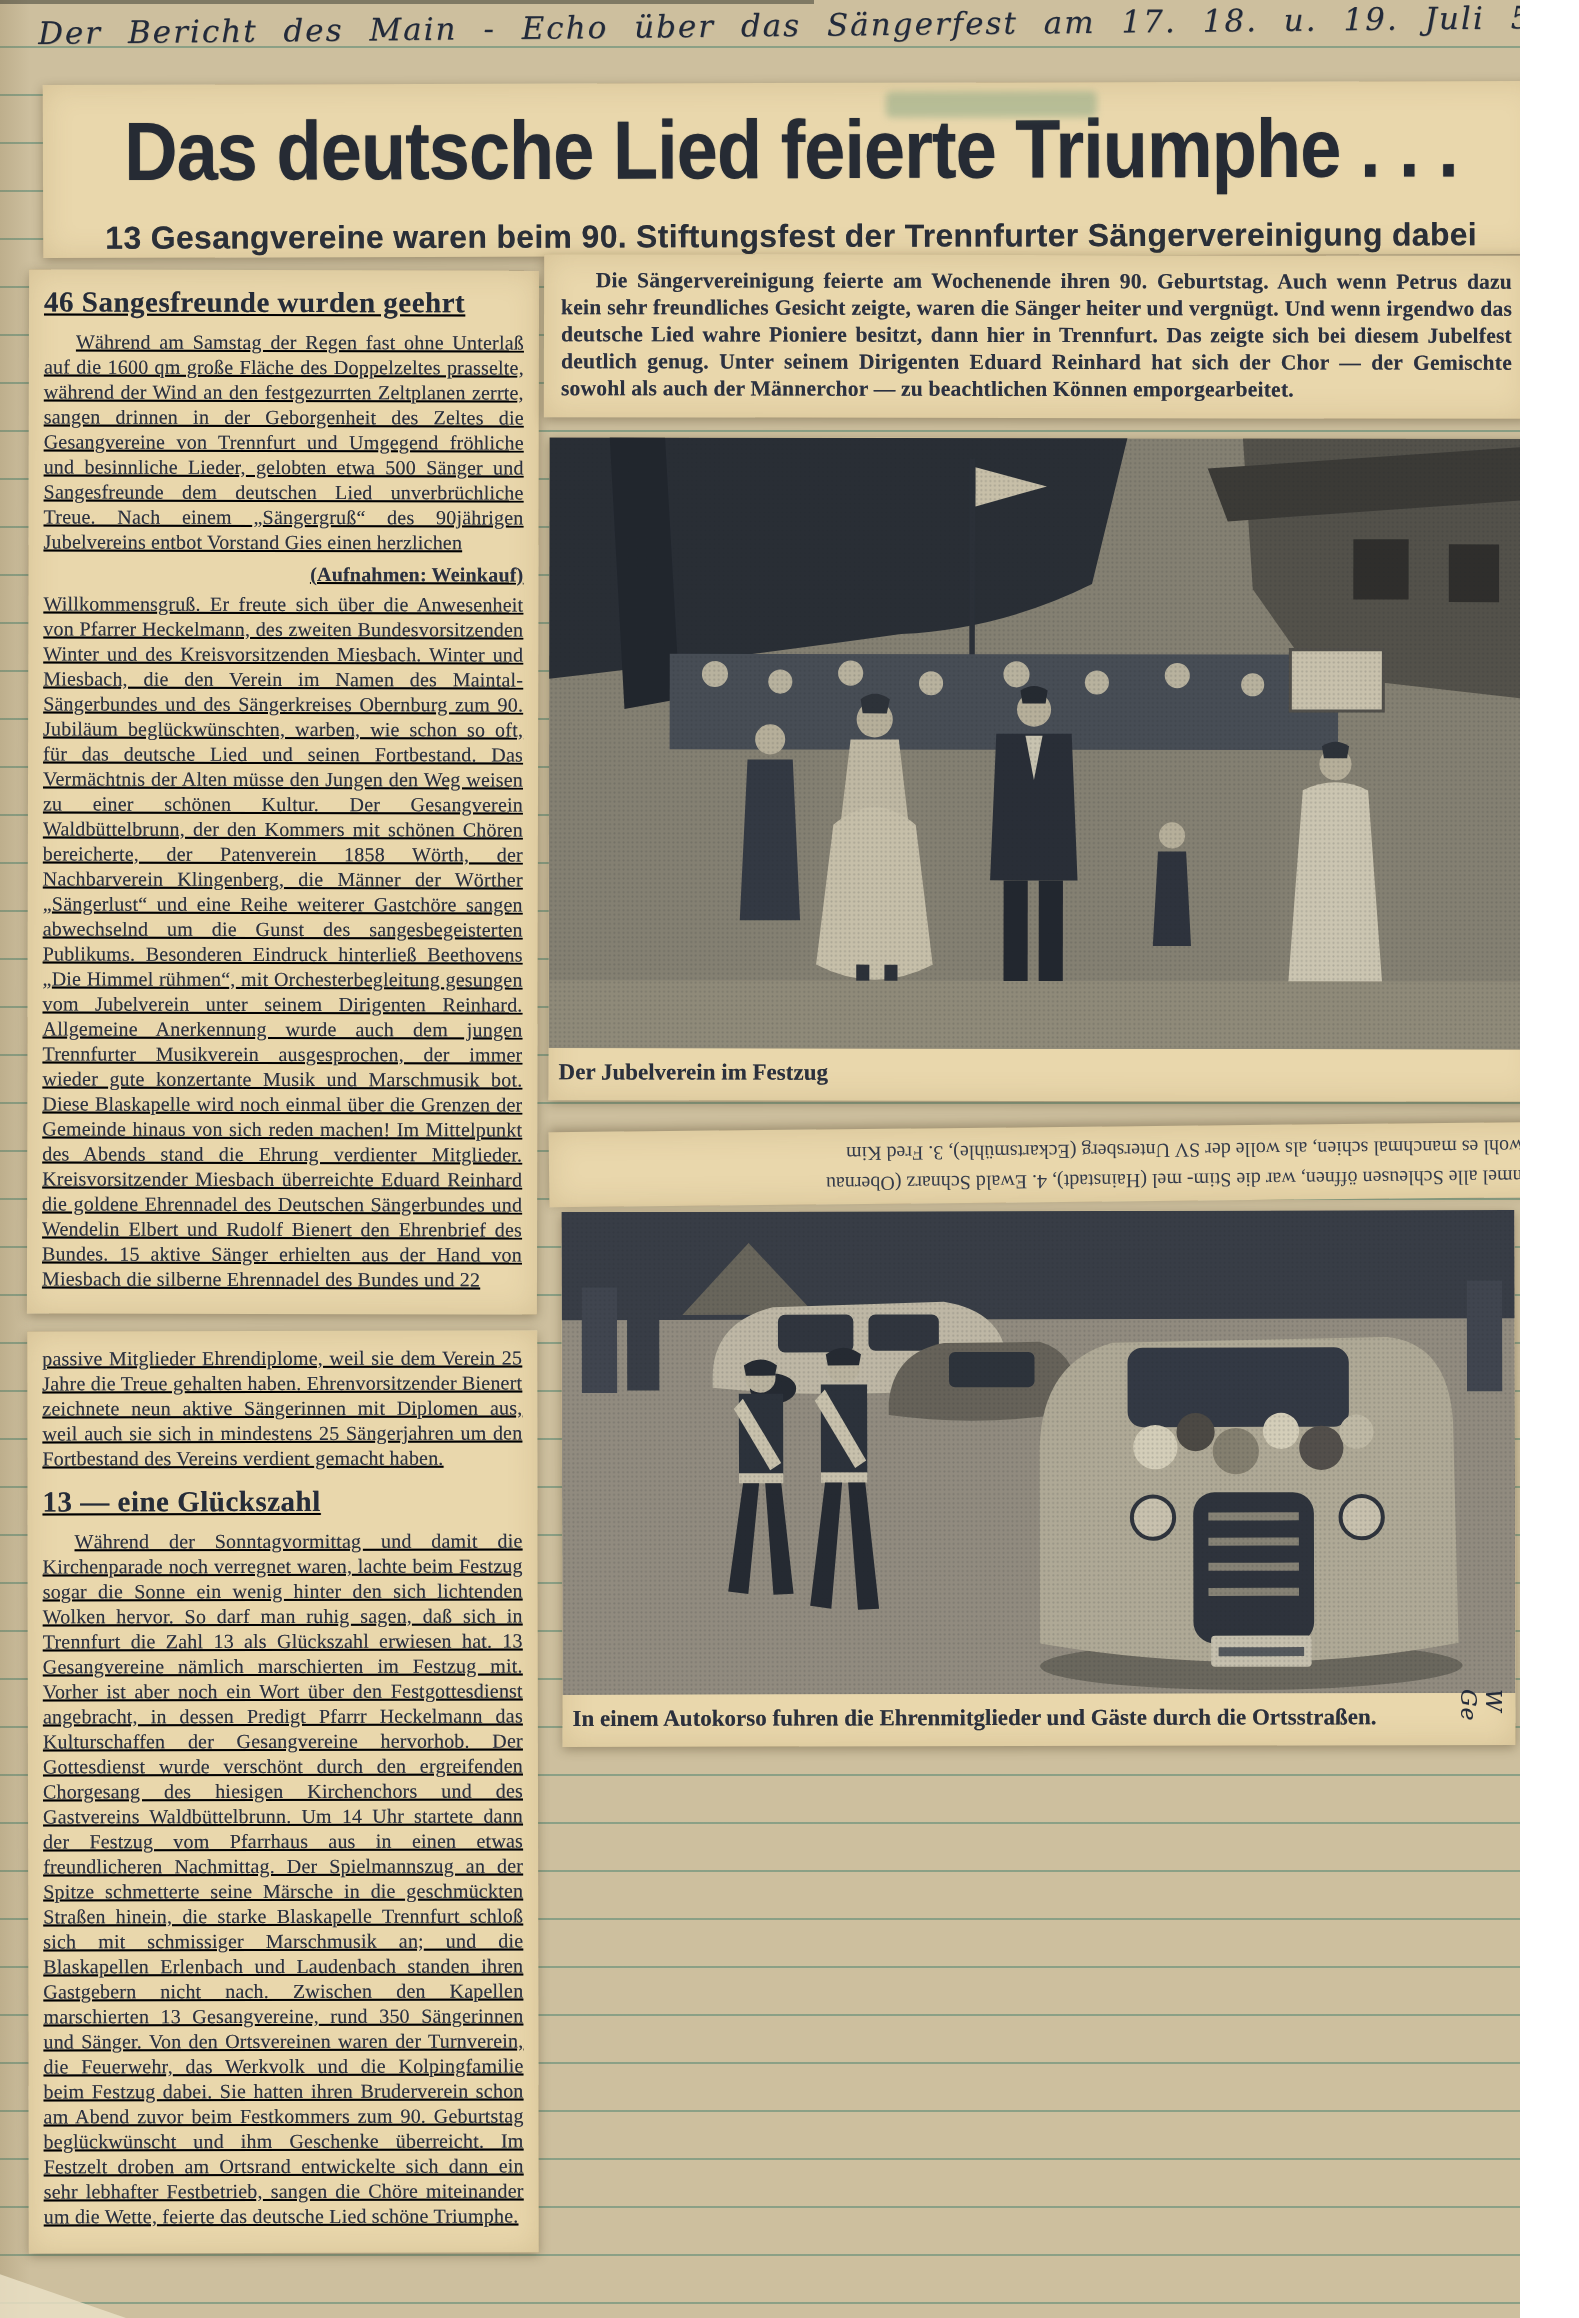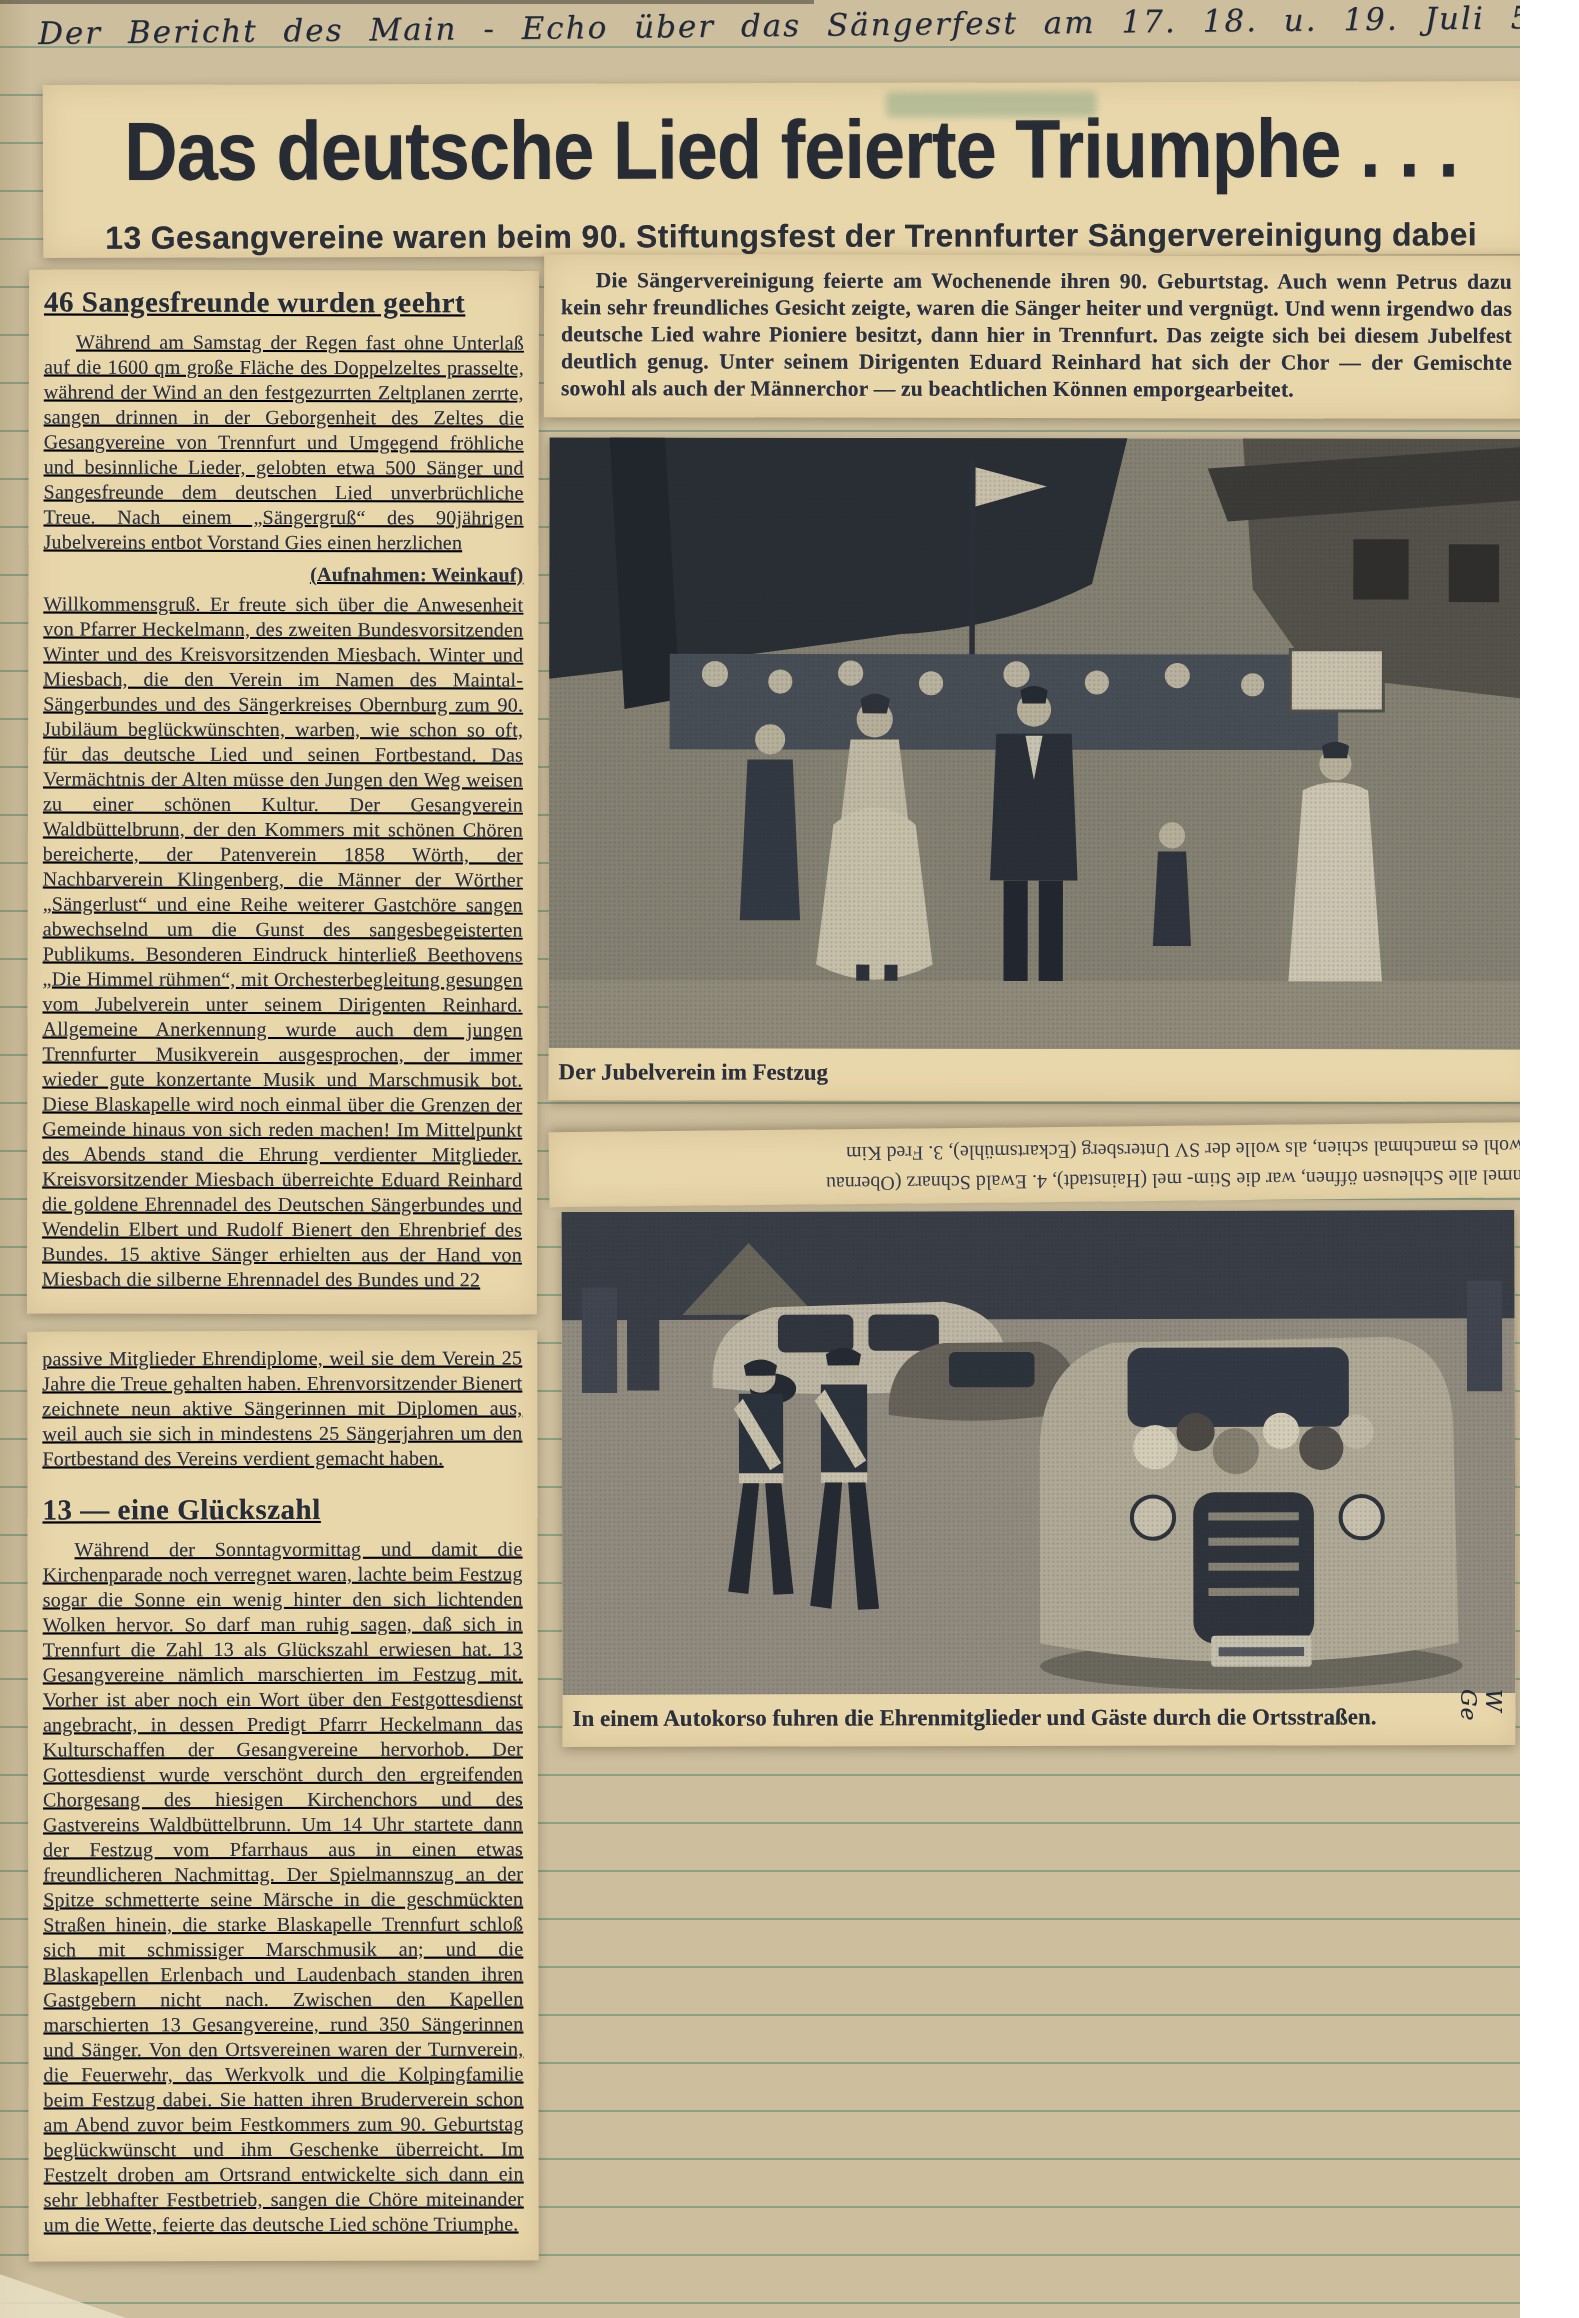--- a/index.html
+++ b/index.html
@@ -49,21 +49,21 @@
 
     <div class="piece" style="position:relative;width:510px;box-sizing:border-box;padding:13px 15px 15px 15px;transform:rotate(.12deg);">
       <div class="sechead">46 Sangesfreunde wurden geehrt</div>
       <p class="bodytext indent">Während am Samstag der Regen fast ohne Unterlaß auf die 1600 qm große Fläche des Doppelzeltes prasselte, während der Wind an den festgezurrten Zeltplanen zerrte, sangen drinnen in der Geborgenheit des Zeltes die Gesangvereine von Trennfurt und Umgegend fröhliche und besinnliche Lieder, gelobten etwa 500 Sänger und Sangesfreunde dem deutschen Lied unverbrüchliche Treue. Nach einem „Sängergruß“ des 90jährigen Jubelvereins entbot Vorstand Gies einen herzlichen</p>
       <div class="bodytext credit">(Aufnahmen: Weinkauf)</div>
       <p class="bodytext" style="margin-top:5px;">Willkommensgruß. Er freute sich über die Anwesenheit von Pfarrer Heckelmann, des zweiten Bundesvorsitzenden Winter und des Kreisvorsitzenden Miesbach. Winter und Miesbach, die den Verein im Namen des Maintal-Sängerbundes und des Sängerkreises Obernburg zum 90. Jubiläum beglückwünschten, warben, wie schon so oft, für das deutsche Lied und seinen Fortbestand. Das Vermächtnis der Alten müsse den Jungen den Weg weisen zu einer schönen Kultur. Der Gesangverein Waldbüttelbrunn, der den Kommers mit schönen Chören bereicherte, der Patenverein 1858 Wörth, der Nachbarverein Klingenberg, die Männer der Wörther „Sängerlust“ und eine Reihe weiterer Gastchöre sangen abwechselnd um die Gunst des sangesbegeisterten Publikums. Besonderen Eindruck hinterließ Beethovens „Die Himmel rühmen“, mit Orchesterbegleitung gesungen vom Jubelverein unter seinem Dirigenten Reinhard. Allgemeine Anerkennung wurde auch dem jungen Trennfurter Musikverein ausgesprochen, der immer wieder gute konzertante Musik und Marschmusik bot. Diese Blaskapelle wird noch einmal über die Grenzen der Gemeinde hinaus von sich reden machen! Im Mittelpunkt des Abends stand die Ehrung verdienter Mitglieder. Kreisvorsitzender Miesbach überreichte Eduard Reinhard die goldene Ehrennadel des Deutschen Sängerbundes und Wendelin Elbert und Rudolf Bienert den Ehrenbrief des Bundes. 15 aktive Sänger erhielten aus der Hand von Miesbach die silberne Ehrennadel des Bundes und 22</p>
     </div>
 
     <div class="piece" style="position:relative;width:510px;box-sizing:border-box;margin-top:17px;padding:15px 15px 17px 15px;transform:rotate(-.1deg);">
       <p class="bodytext">passive Mitglieder Ehrendiplome, weil sie dem Verein 25 Jahre die Treue gehalten haben. Ehrenvorsitzender Bienert zeichnete neun aktive Sängerinnen mit Diplomen aus, weil auch sie sich in mindestens 25 Sängerjahren um den Fortbestand des Vereins verdient gemacht haben.</p>
-      <div class="sechead" style="margin-top:22px;">13 — eine Glückszahl</div>
+      <div class="sechead" style="margin-top:14px;">13 — eine Glückszahl</div>
       <p class="bodytext indent">Während der Sonntagvormittag und damit die Kirchenparade noch verregnet waren, lachte beim Festzug sogar die Sonne ein wenig hinter den sich lichtenden Wolken hervor. So darf man ruhig sagen, daß sich in Trennfurt die Zahl 13 als Glückszahl erwiesen hat. 13 Gesangvereine nämlich marschierten im Festzug mit. Vorher ist aber noch ein Wort über den Festgottesdienst angebracht, in dessen Predigt Pfarrr Heckelmann das Kulturschaffen der Gesangvereine hervorhob. Der Gottesdienst wurde verschönt durch den ergreifenden Chorgesang des hiesigen Kirchenchors und des Gastvereins Waldbüttelbrunn. Um 14 Uhr startete dann der Festzug vom Pfarrhaus aus in einen etwas freundlicheren Nachmittag. Der Spielmannszug an der Spitze schmetterte seine Märsche in die geschmückten Straßen hinein, die starke Blaskapelle Trennfurt schloß sich mit schmissiger Marschmusik an; und die Blaskapellen Erlenbach und Laudenbach standen ihren Gastgebern nicht nach. Zwischen den Kapellen marschierten 13 Gesangvereine, rund 350 Sängerinnen und Sänger. Von den Ortsvereinen waren der Turnverein, die Feuerwehr, das Werkvolk und die Kolpingfamilie beim Festzug dabei. Sie hatten ihren Bruderverein schon am Abend zuvor beim Festkommers zum 90. Geburtstag beglückwünscht und ihm Geschenke überreicht. Im Festzelt droben am Ortsrand entwickelte sich dann ein sehr lebhafter Festbetrieb, sangen die Chöre miteinander um die Wette, feierte das deutsche Lied schöne Triumphe.</p>
     </div>
   </div>
 
   <div class="piece" style="left:544px;top:255px;width:985px;box-sizing:border-box;padding:13px 17px 15px 17px;transform:rotate(.1deg);">
     <p class="bodytext indent" style="font-size:21.6px;font-weight:bold;margin:0;">Die Sängervereinigung feierte am Wochenende ihren 90. Geburtstag. Auch wenn Petrus dazu kein sehr freundliches Gesicht zeigte, waren die Sänger heiter und vergnügt. Und wenn irgendwo das deutsche Lied wahre Pioniere besitzt, dann hier in Trennfurt. Das zeigte sich bei diesem Jubelfest deutlich genug. Unter seinem Dirigenten Eduard Reinhard hat sich der Chor — der Gemischte sowohl als auch der Männerchor — zu beachtlichen Können emporgearbeitet.</p>
   </div>
 
   <div class="piece" style="left:549px;top:438px;width:989px;transform:rotate(.08deg);">
     <svg width="989" height="611" viewBox="0 0 1968 1215" style="display:block;">

